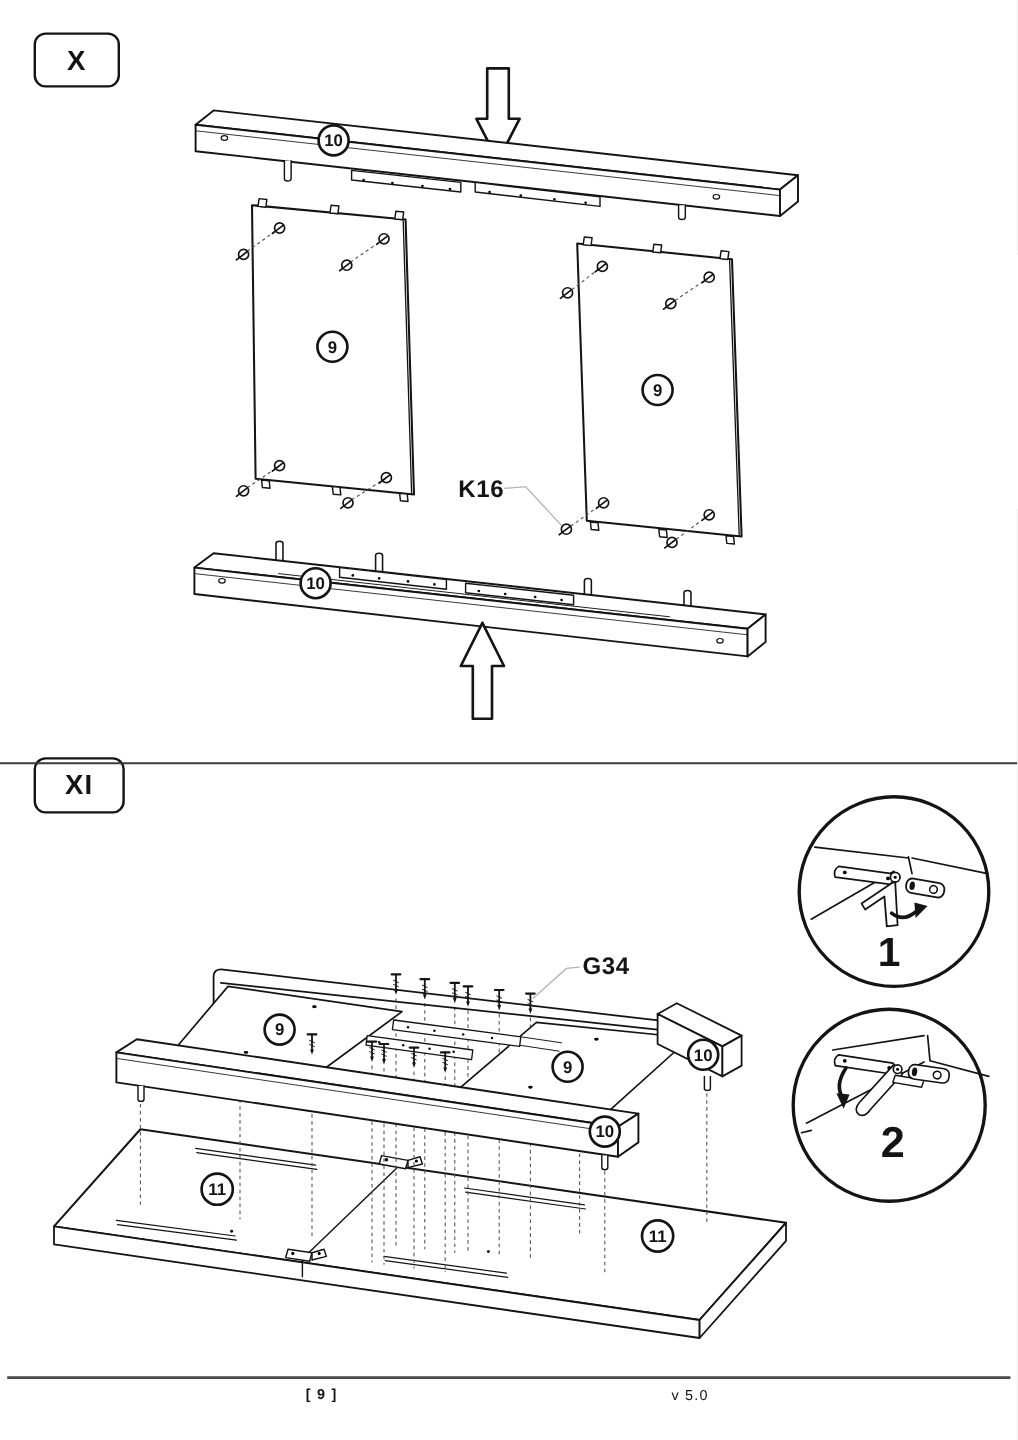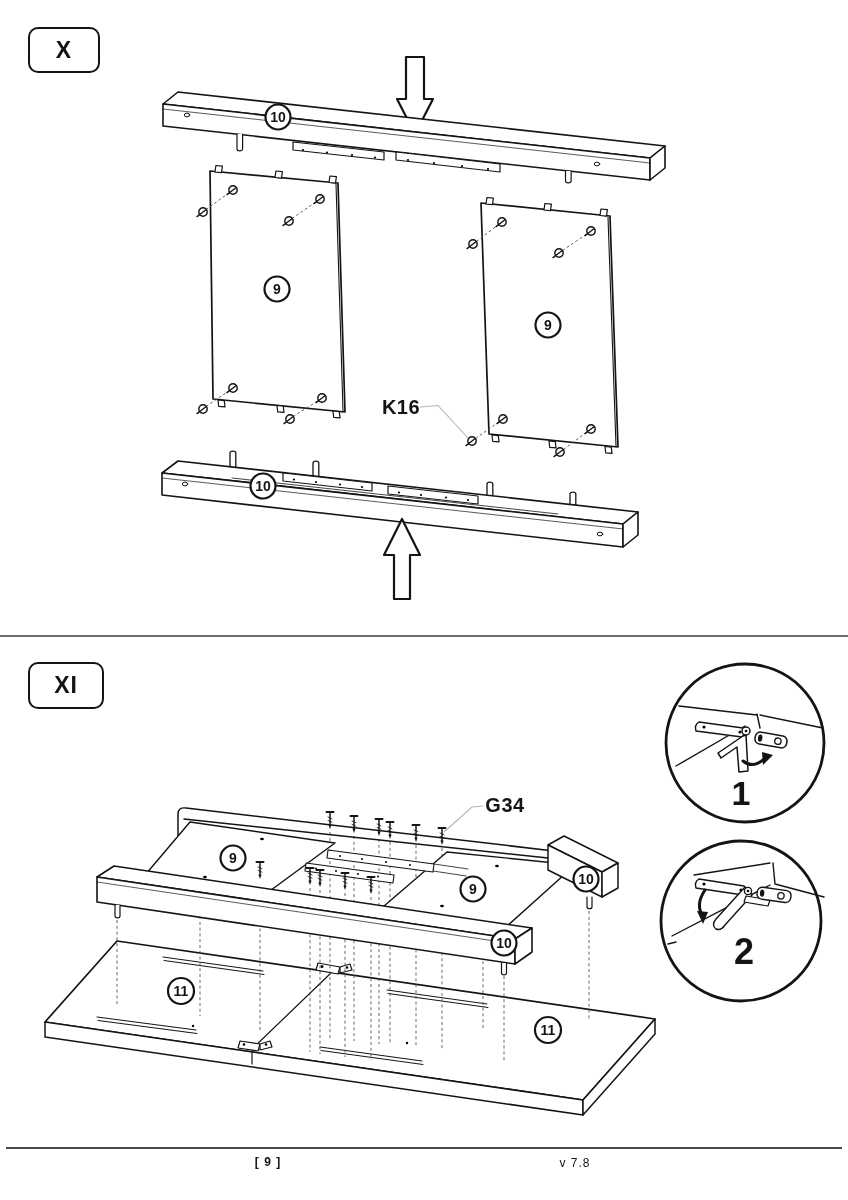--- a/index.html
+++ b/index.html
@@ -7,21 +7,21 @@
     position:relative;width:848px;height:1200px;background:#ffffff;
     font-family:"Liberation Sans",sans-serif;color:#141414;overflow:hidden;
     margin:0 auto;
   }
   .badge{
     position:absolute;border:2.6px solid #141414;border-radius:10px;
     font-weight:700;font-size:23px;display:flex;align-items:center;justify-content:center;
     background:#fff;letter-spacing:1px;
   }
   #badge-x{left:28px;top:27px;width:68px;height:42px;}
-  #badge-xi{left:28px;top:662px;width:72px;height:43px;}
+  #badge-xi{left:28px;top:631px;width:72px;height:43px;}
   .footer-text{position:absolute;font-size:12px;color:#141414;letter-spacing:1px;}
   #page-number{left:238px;top:1155px;width:60px;text-align:center;font-weight:600;}
   #version-label{left:540px;top:1156px;width:70px;text-align:center;}
   svg{position:absolute;left:0;top:0;}
   svg text{font-family:"Liberation Sans",sans-serif;fill:#141414;}
   .circ-label circle{fill:#fff;stroke:#141414;stroke-width:2.2;}
   .circ-label text{font-size:14px;font-weight:600;text-anchor:middle;}
   .callout-text{font-size:20px;font-weight:700;letter-spacing:.5px;text-anchor:middle;}
   .detail-num{font-weight:600;text-anchor:middle;}
   .wf{fill:#fff;stroke:#141414;stroke-linejoin:round;stroke-linecap:round;}
@@ -365,14 +365,14 @@
           <path d="M697,911 L708,912 L703,924 Z" fill="#141414"></path>
         </g>
         <text class="detail-num" x="744" y="964" font-size="36">2</text>
       </g>
     </g>
 
     <line x1="6" y1="1148" x2="842" y2="1148" stroke="#4a4a4a" stroke-width="2.2"></line>
   </svg>
 
   <div class="footer-text" id="page-number">[ 9 ]</div>
-  <div class="footer-text" id="version-label">v 7.8</div>
+  <div class="footer-text" id="version-label">v 5.0</div>
 </div>
 
 </body></html>

